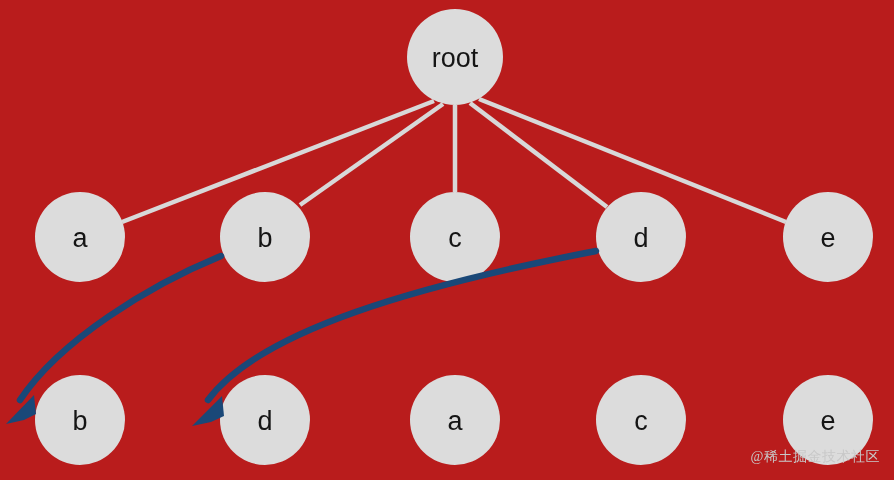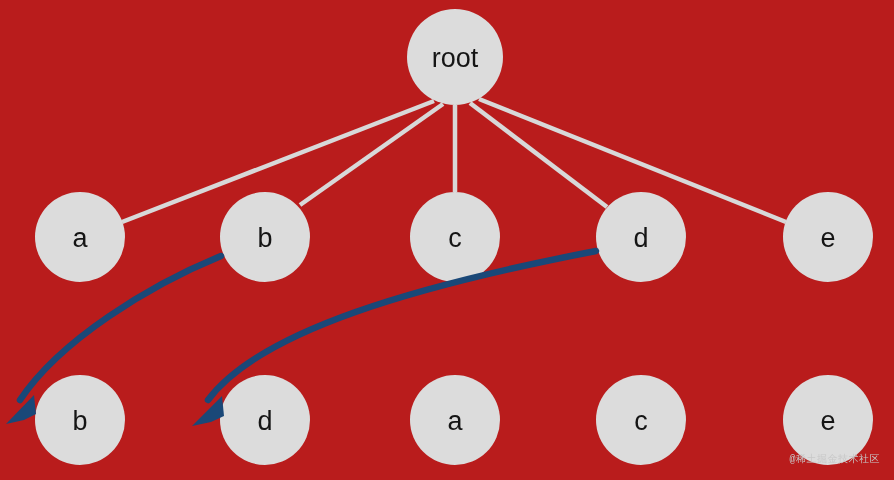--- a/index.html
+++ b/index.html
@@ -48,22 +48,22 @@
     stroke-width: 6.5;
     stroke-linecap: round;
   }
   .arrow-head {
     stroke: none;
   }
   .watermark {
     position: absolute;
     right: 14px;
     bottom: 14px;
-    font-family: Liberation Mono, monospace;
-    font-size: 10px;
+    font-family: Liberation Serif, serif;
+    font-size: 14px;
     color: #c8c8c8;
     letter-spacing: 0.5px;
     white-space: nowrap;
     user-select: none;
   }
 </style>
 </head>
 <body>
 
 <div id="canvas">

